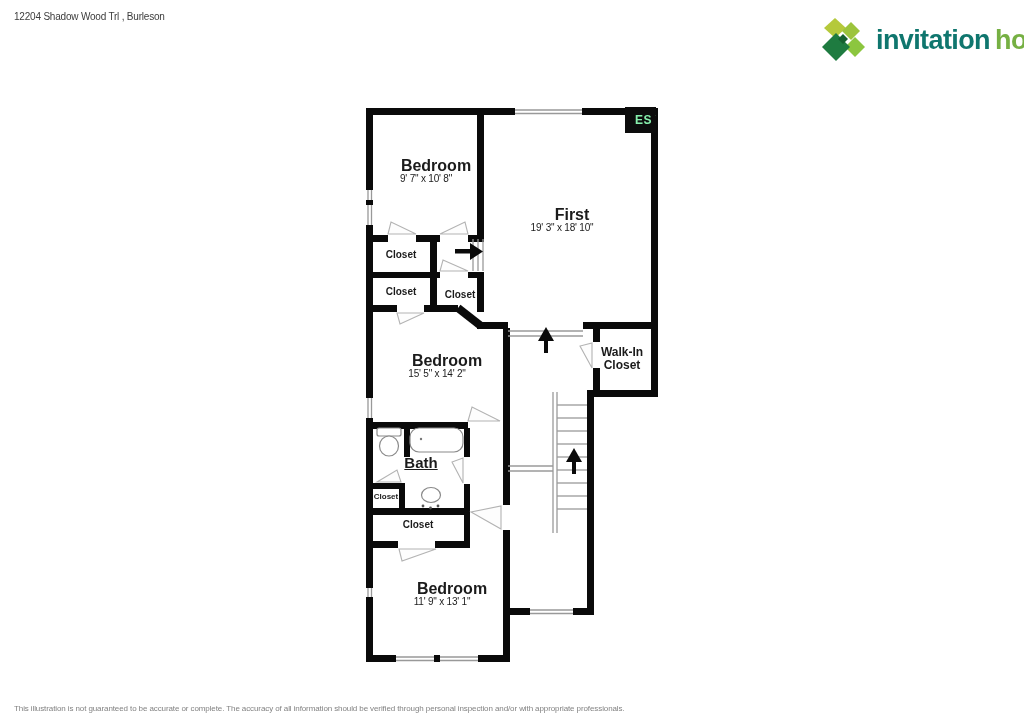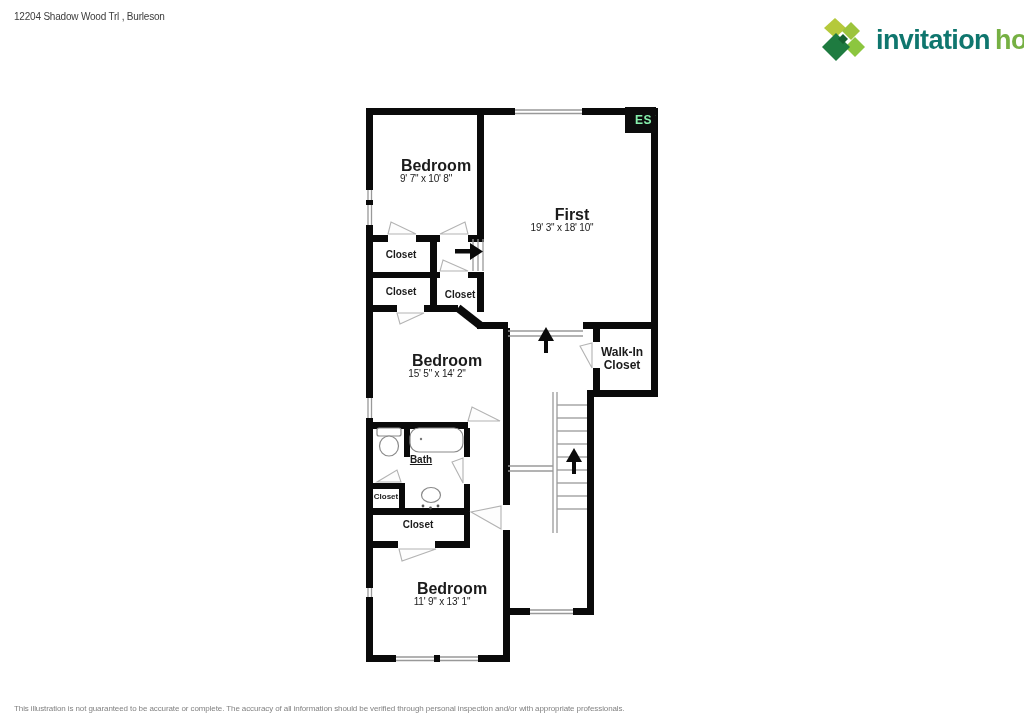--- a/index.html
+++ b/index.html
@@ -16,21 +16,21 @@
   #logo-word2 { color:#76b043; margin-left:5px; }
   
   #plan-svg { position:absolute; left:0; top:0; }
   .room-label { position:absolute; transform:translateX(-50%); text-align:center;
     color:#1b1b1b; white-space:nowrap; line-height:12px; }
   .room-name { font-weight:bold; font-size:16px;margin-left:20px; }
   .room-dims { font-size:10px; margin-top:1px; letter-spacing:-0.2px; }
   .closet-label { position:absolute; transform:translateX(-50%); color:#1b1b1b;
     font-weight:bold; font-size:10px; white-space:nowrap; }
   .small-label { font-size:8px; }
-  .bath-size { font-size:10px;text-decoration:underline; }
+  .bath-size { font-size:15px;text-decoration:underline; }
   .walkin-line { font-weight:bold; font-size:12px; line-height:13px; }
   
   #watermark { position:absolute; left:625px; top:107px; width:31px; height:26px;
     background:#0c0c0c; overflow:hidden; color:#86efac; font-weight:bold;
     font-size:12px; letter-spacing:0.5px; padding-left:10px; box-sizing:border-box;
     line-height:26px; white-space:nowrap; }
   
   #disclaimer { position:absolute; left:14px; top:703px; color:#828282;
     font-size:8px; letter-spacing:-0.1px; line-height:12.5px; white-space:nowrap; }
 </style>

